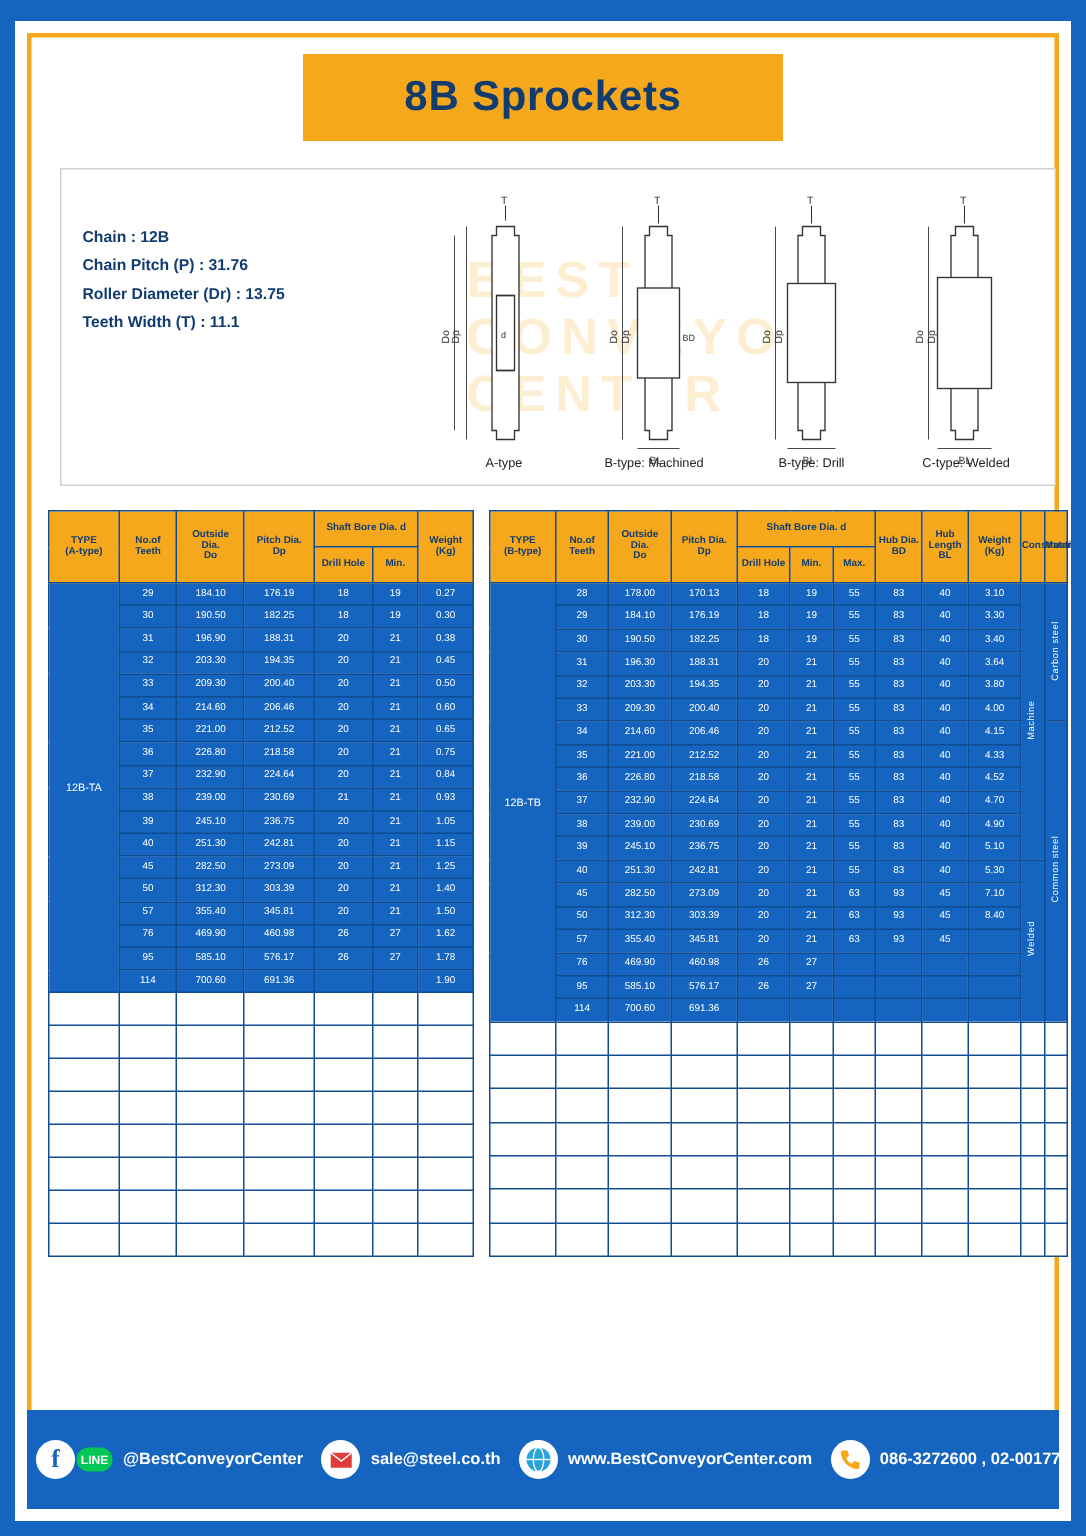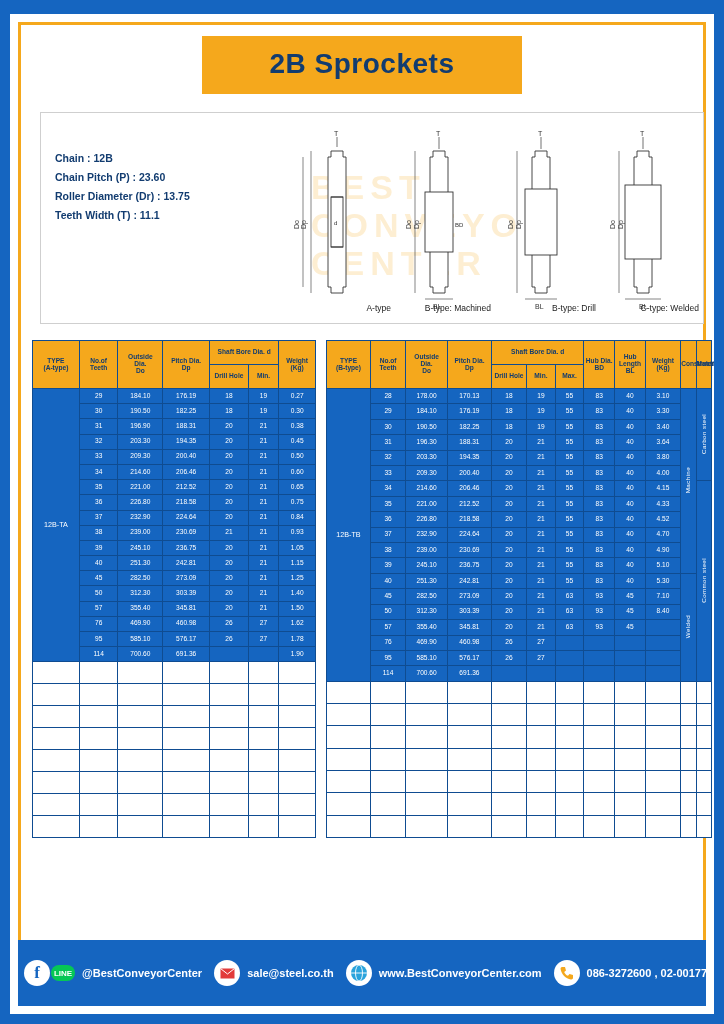--- a/index.html
+++ b/index.html
@@ -67,21 +67,21 @@
     color: rgba(245,168,28,0.20);
     letter-spacing: 6px;
     line-height: 38px;
     pointer-events: none;
   }
   .dg {
     position: absolute;
     bottom: 6px;
     font-size: 8.5px;
     color: #222;
-    text-align: right;
+    text-align: center;
     width: 110px;
   }
   
   .tables {
     position: absolute;
     left: 22px; top: 326px;
     width: 680px;
     display: flex;
     gap: 10px;
   }
@@ -161,27 +161,27 @@
     font-weight: bold; margin-left: -6px;
   }
 </style>
 </head>
 <body>
 
 <div class="page">
   <div class="inner-frame"></div>
 
   <div class="title-bar">
-    <div class="t">2B Sprockets</div>
+    <div class="t">8B Sprockets</div>
   </div>
 
   <div class="spec-panel">
     <div class="spec-list">
       <div>Chain :  12B</div>
-      <div>Chain Pitch (P) :  23.60</div>
+      <div>Chain Pitch (P) :  31.76</div>
       <div>Roller Diameter (Dr) : 13.75</div>
       <div>Teeth Width (T) :  11.1</div>
     </div>
 
     <div class="wm">BEST<br>CONVEYOR<br>CENTER</div>
 
     <div class="diagrams">
       <svg width="420" height="200" viewBox="0 0 420 200">
         <g stroke="#333" fill="none" stroke-width="0.9">
 

